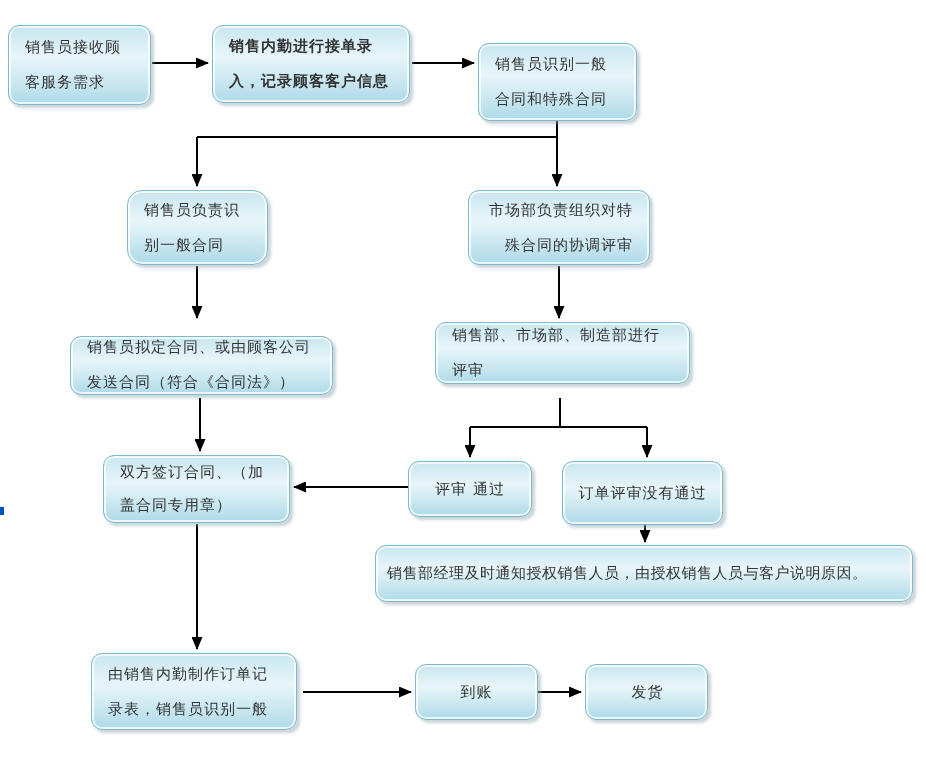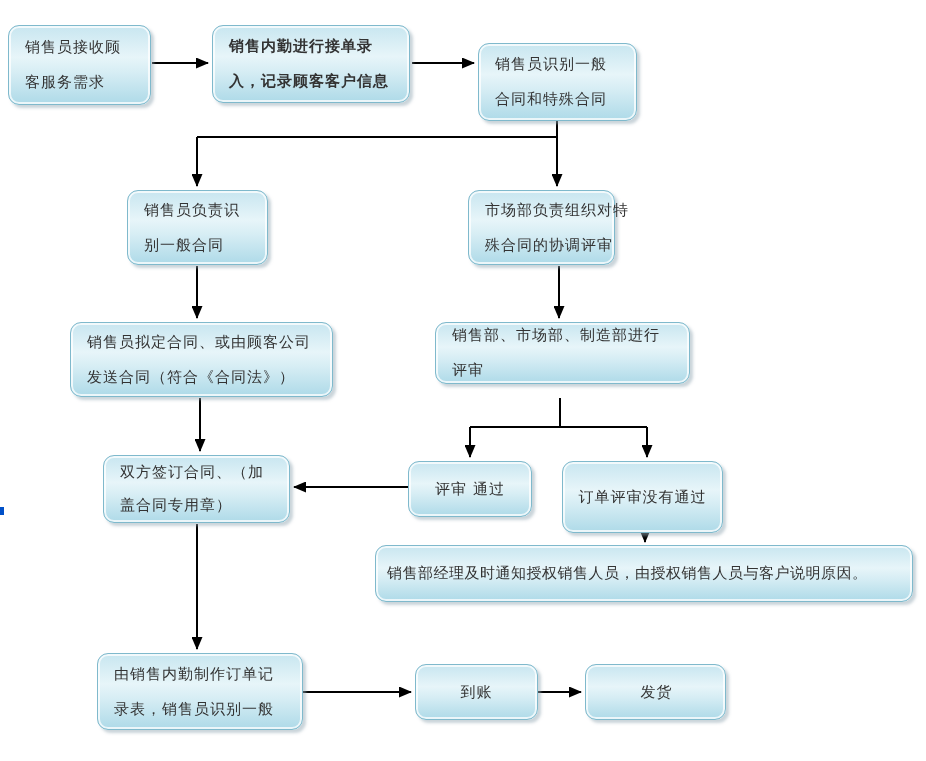--- a/index.html
+++ b/index.html
@@ -107,65 +107,65 @@
   <div class="flow-node" style="left:212px; top:25px; width:198px; height:78px;font-weight:bold;">
     <div class="node-line">销售内勤进行接单录</div>
     <div class="node-line">入，记录顾客客户信息</div>
   </div>
 
   <div class="flow-node" style="left:478px; top:23px; width:159px; height:78px;margin-top:20px;">
     <div class="node-line">销售员识别一般</div>
     <div class="node-line">合同和特殊合同</div>
   </div>
 
-  <div class="flow-node" style="left:127px; top:190px; width:141px; height:75px;">
+  <div class="flow-node" style="left:127px; top:190px; width:141px; height:75px;border-radius:15px;">
     <div class="node-line">销售员负责识</div>
     <div class="node-line">别一般合同</div>
   </div>
 
-  <div class="flow-node" style="left:468px; top:190px; width:147px; height:75px;">
+  <div class="flow-node" style="left:468px; top:190px; width:182px; height:75px;align-items:flex-end;">
     <div class="node-line">市场部负责组织对特</div>
     <div class="node-line">殊合同的协调评审</div>
   </div>
 
-  <div class="flow-node" style="left:70px; top:322px; width:263px; height:75px;">
+  <div class="flow-node" style="left:70px; top:336px; width:263px; height:59px;font-family:Liberation Mono, monospace;">
     <div class="node-line">销售员拟定合同、或由顾客公司</div>
     <div class="node-line">发送合同（符合《合同法》）</div>
   </div>
 
   <div class="flow-node" style="left:435px; top:322px; width:255px; height:62px;">
     <div class="node-line">销售部、市场部、制造部进行</div>
     <div class="node-line">评审</div>
   </div>
 
   <div class="flow-node" style="left:103px; top:455px; width:187px; height:68px; line-height:33px;">
     <div class="node-line">双方签订合同、（加</div>
     <div class="node-line">盖合同专用章）</div>
   </div>
 
   <div class="flow-node center-text single-line" style="left:408px; top:461px; width:124px; height:56px;">
     <div class="node-line">评审 通过</div>
   </div>
 
-  <div class="flow-node center-text single-line" style="left:562px; top:461px; width:161px; height:72px;">
+  <div class="flow-node center-text single-line" style="left:562px; top:461px; width:161px; height:64px;">
     <div class="node-line">订单评审没有通过</div>
   </div>
 
   <div class="flow-node single-line" style="left:375px; top:545px; width:538px; height:57px; padding:0 11px; letter-spacing:0.5px;">
     <div class="node-line">销售部经理及时通知授权销售人员，由授权销售人员与客户说明原因。</div>
   </div>
 
-  <div class="flow-node" style="left:97px; top:653px; width:206px; height:77px;">
+  <div class="flow-node" style="left:91px; top:653px; width:206px; height:77px;">
     <div class="node-line">由销售内勤制作订单记</div>
     <div class="node-line">录表，销售员识别一般</div>
   </div>
 
   <div class="flow-node center-text single-line" style="left:415px; top:664px; width:123px; height:56px;">
     <div class="node-line">到账</div>
   </div>
 
-  <div class="flow-node center-text single-line" style="left:585px; top:664px; width:141px; height:56px;padding-left:8px;">
+  <div class="flow-node center-text single-line" style="left:585px; top:664px; width:123px; height:56px;padding-left:8px;">
     <div class="node-line">发货</div>
   </div>
 
   <div class="stray-mark"></div>
 
 </div>
 
 </body></html>

